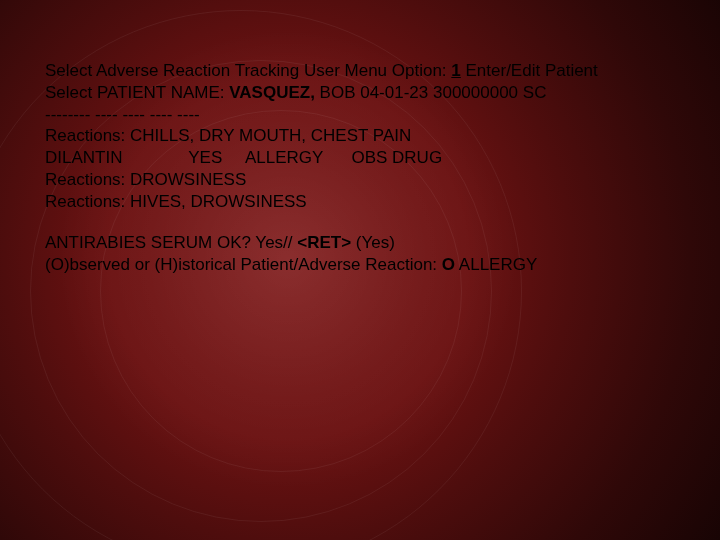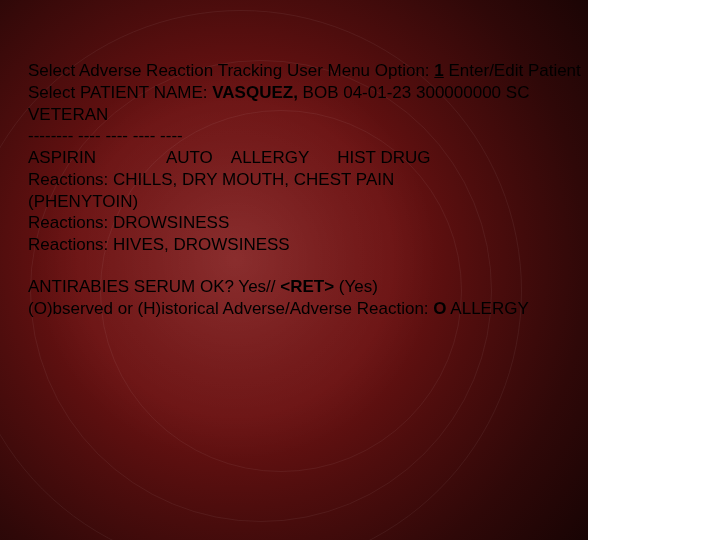--- a/index.html
+++ b/index.html
@@ -1,23 +1,23 @@
 <!DOCTYPE html>
 <html><head>
 <meta charset="utf-8">
 <style>
   html,body{margin:0;padding:0;width:720px;height:540px;overflow:hidden;font-family:Verdana,Geneva,sans-serif}
   .bg{
-    width:588px;height:540px;
+    width:720px;height:540px;
     background:
       radial-gradient(circle at 40% 48%, rgba(255,255,255,0.10) 0%, rgba(255,255,255,0.04) 25%, rgba(0,0,0,0) 45%),
       radial-gradient(circle at 40% 48%, #7d1616 0%, #6b1212 35%, #4e0d0d 55%, #2f0808 78%, #180404 100%);
     position:relative;
     box-sizing:border-box;
-    padding:60px 28px 0 28px;
+    padding:60px 28px 0 45px;
     color:#000;
     font-size:17px;
     line-height:1.28;
   }
   .ring{
     position:absolute;
     border-radius:50%;
     border:1px solid rgba(255,255,255,0.06);
     pointer-events:none;
   }
@@ -35,31 +35,29 @@
 
 <div class="bg">
   <div class="ring r1"></div>
   <div class="ring r2"></div>
   <div class="ring r3"></div>
   <div class="content">
 
     <div class="row"><span>Select Adverse Reaction Tracking User Menu Option: </span><span class="b u">1</span><span> Enter/Edit Patient</span></div>
 
     <div class="row"><span>Select PATIENT NAME: </span><span class="b">VASQUEZ,</span><span> BOB 04-01-23 300000000 SC</span></div>
-    <div class="row">VETERAN</div>
 
     <div class="row">-------- ---- ---- ---- ----</div>
 
     <div id="entries">
-        <div class="row">ASPIRIN               AUTO    ALLERGY      HIST DRUG</div>
         <div class="row">Reactions: CHILLS, DRY MOUTH, CHEST PAIN</div>
-        <div class="row">(PHENYTOIN)</div>
+        <div class="row">DILANTIN              YES     ALLERGY      OBS DRUG</div>
         <div class="row">Reactions: DROWSINESS</div>
         <div class="row">Reactions: HIVES, DROWSINESS</div>
       </div>
 
     <div class="block2">
       <div class="row"><span>ANTIRABIES SERUM OK? Yes// </span><span class="b">&lt;RET&gt;</span><span> (Yes)</span></div>
-      <div class="row"><span>(O)bserved or (H)istorical Adverse/Adverse Reaction: </span><span class="b">O</span><span> ALLERGY</span></div>
+      <div class="row"><span>(O)bserved or (H)istorical Patient/Adverse Reaction: </span><span class="b">O</span><span> ALLERGY</span></div>
     </div>
 
   </div>
 </div>
 
 </body></html>

